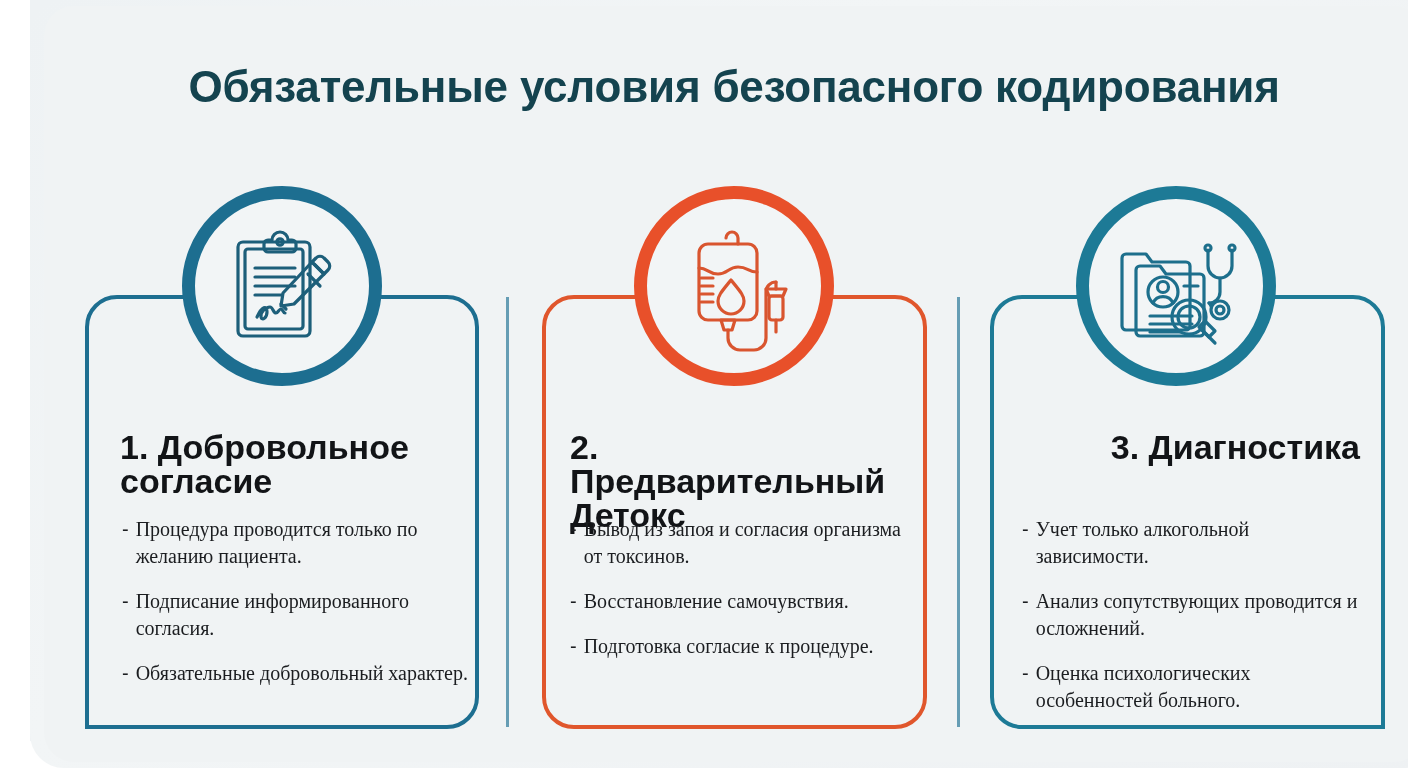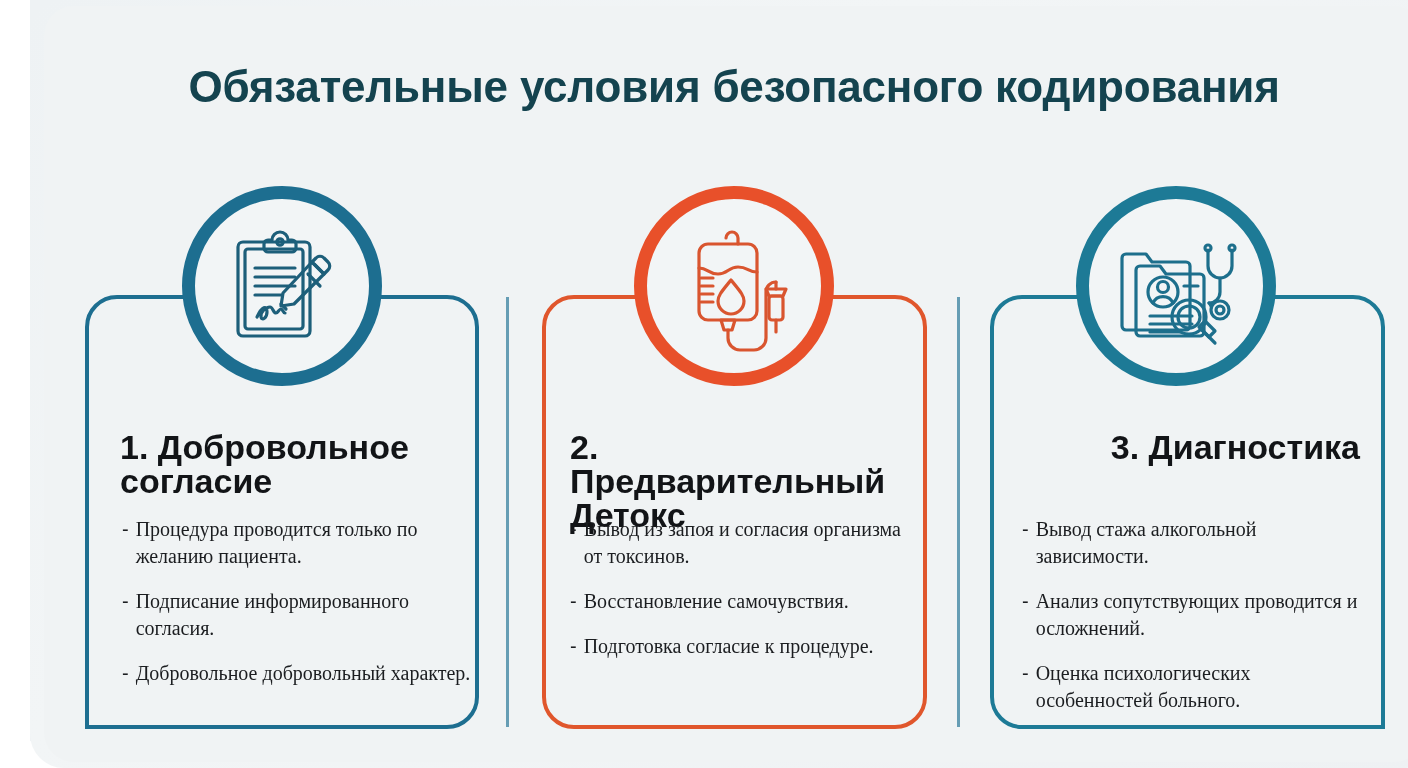--- a/index.html
+++ b/index.html
@@ -213,21 +213,21 @@
     <li>
       <span class="dash">-</span>
       <span class="txt">Процедура проводится только по желанию пациента.</span>
     </li>
     <li>
       <span class="dash">-</span>
       <span class="txt">Подписание информированного согласия.</span>
     </li>
     <li>
       <span class="dash">-</span>
-      <span class="txt">Добровольное добровольный характер.</span>
+      <span class="txt">Обязательные добровольный характер.</span>
     </li>
   </ul>
 
   <div class="divider divider-1"></div>
 
   <div class="card card-2"></div>
   <div class="top-mask" style="left:612px; width:184px;"></div>
 
   <div class="circle circle-2">
     <span>
@@ -312,21 +312,21 @@
         <path d="M101 86 a11 11 0 0 0 -2 -3"></path>
       </svg>
     </span>
   </div>
 
   <div class="card-title ct-3">3. Диагностика</div>
 
   <ul class="bullets bl-3">
     <li>
       <span class="dash">-</span>
-      <span class="txt">Вывод стажа алкогольной зависимости.</span>
+      <span class="txt">Учет только алкогольной зависимости.</span>
     </li>
     <li>
       <span class="dash">-</span>
       <span class="txt">Анализ сопутствующих проводится и осложнений.</span>
     </li>
     <li>
       <span class="dash">-</span>
       <span class="txt">Оценка психологических особенностей больного.</span>
     </li>
   </ul>

